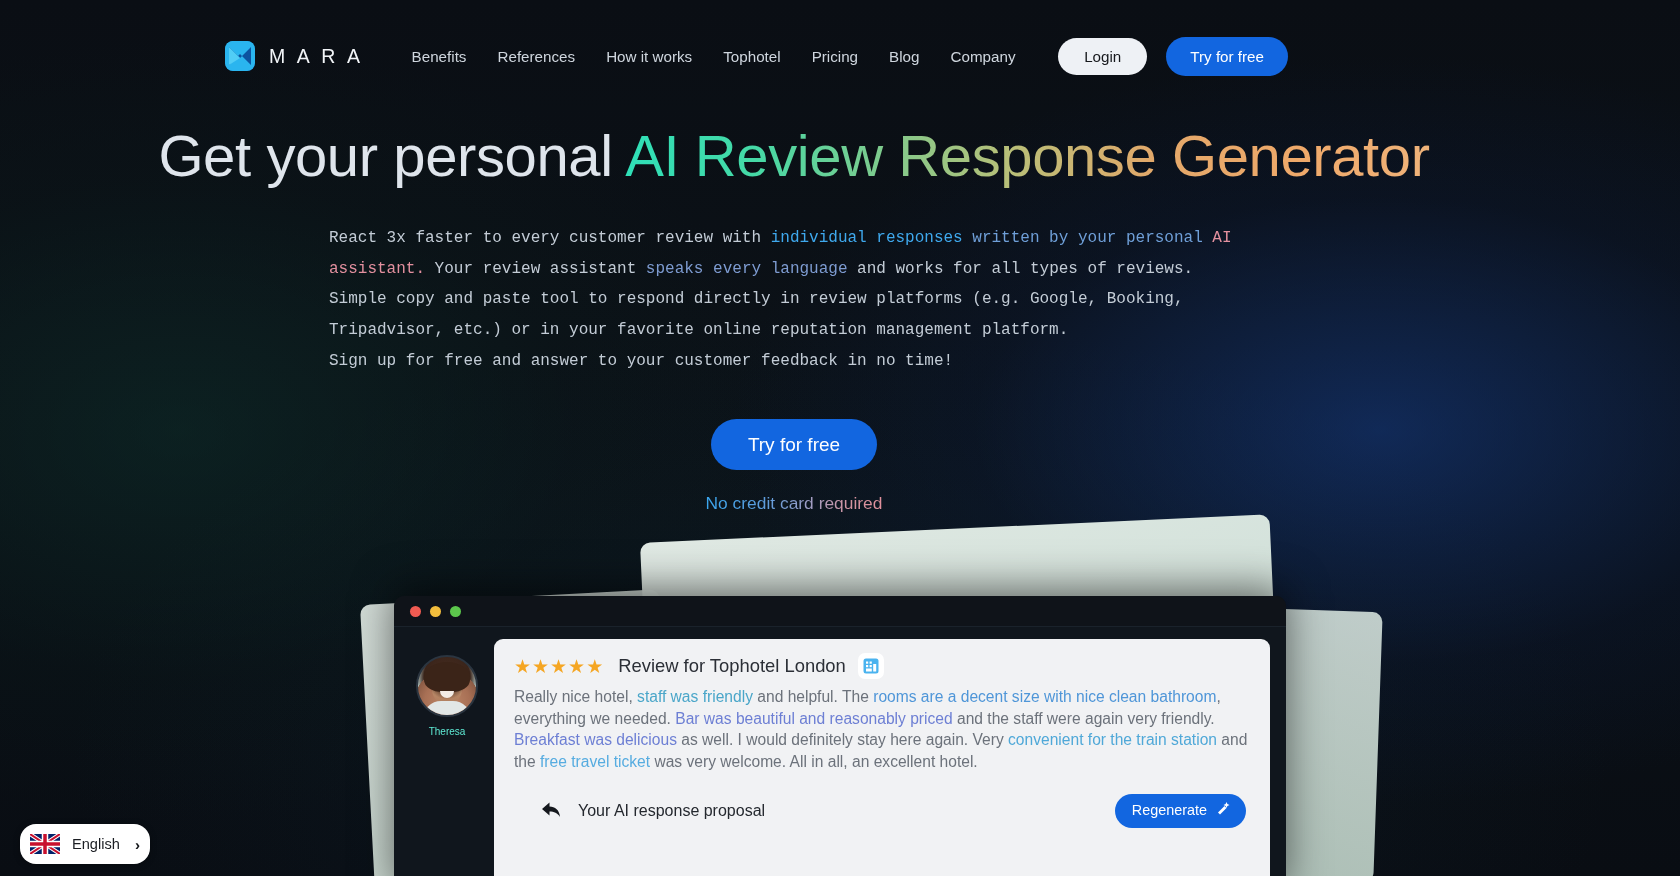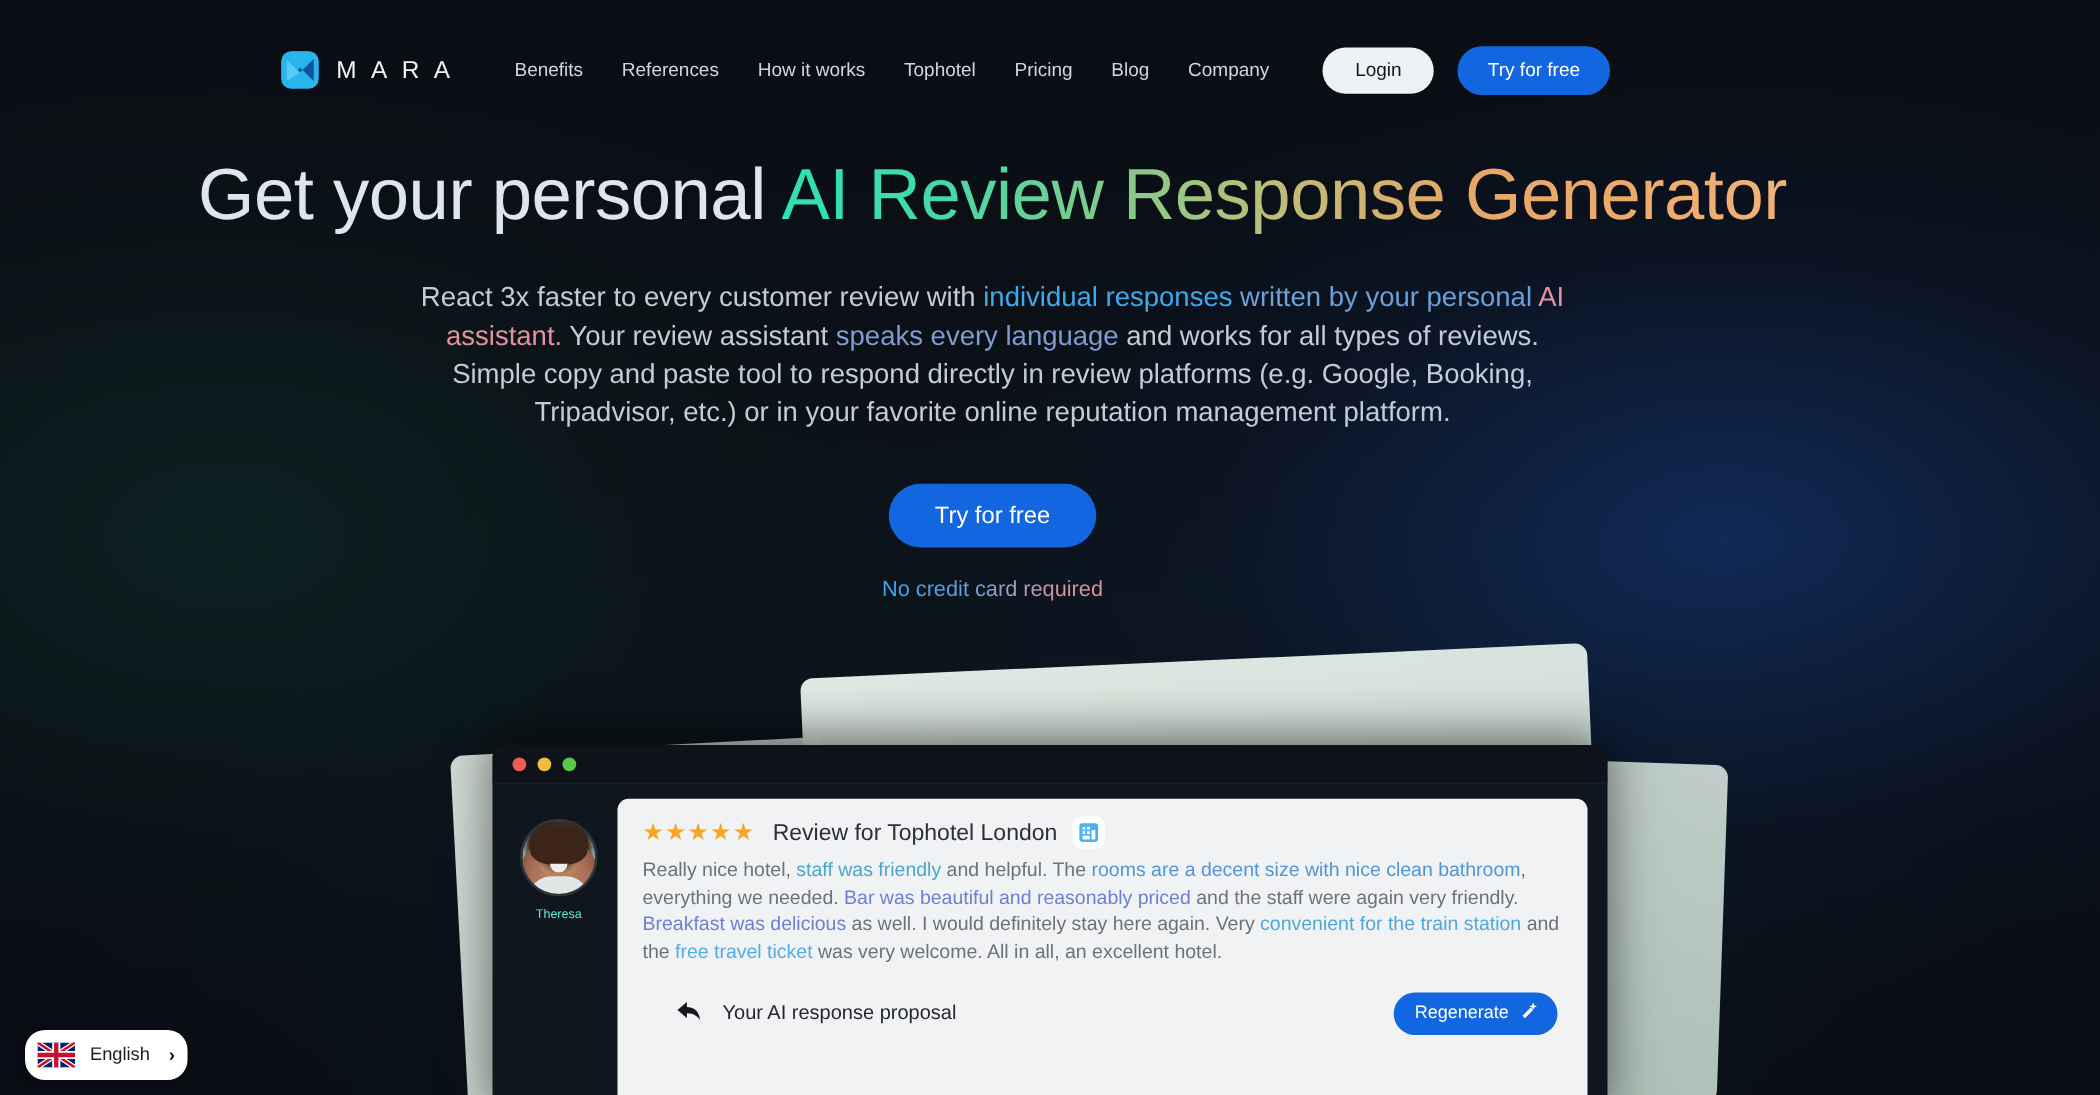--- a/index.html
+++ b/index.html
@@ -132,24 +132,25 @@
       #efb37a 100%);
     -webkit-background-clip: text;
     background-clip: text;
     color: transparent;
     -webkit-text-fill-color: transparent;
   }
 
   .subpara {
     margin: 34px auto 0;
     width: 930px;
-    font-size: 22px;
+    font-size: 16px;
     line-height: 30.5px;
     color: #c3ccd6;
-    text-align: center;
+    text-align: left;
+    font-family: Liberation Mono, monospace;
   }
   .sp-blue  { color: #3fa9ee; }
   .sp-b2    { color: #6f9fd8; }
   .sp-rose  { color: #e3909f; }
   .sp-mix2  { color: #7e9cd2; }
   .subpara-last {
     margin-top: 1px;
   }
 
   .cta-wrap { margin-top: 42px; }
@@ -443,20 +444,21 @@
   </div>
 
   <div class="hero">
     <h1 class="headline">
       <span class="h-plain">Get your personal </span><span class="h-grad">AI Review Response Generator</span>
     </h1>
 
     <p class="subpara">
       <span>React 3x faster to every customer review with </span><span class="sp-blue">individual responses</span><span class="sp-b2"> written by your personal </span><span class="sp-rose">AI assistant.</span><span> Your review assistant </span><span class="sp-mix2">speaks every language</span><span> and works for all types of reviews. Simple copy and paste tool to respond directly in review platforms (e.g. Google, Booking, Tripadvisor, etc.) or in your favorite online reputation management platform.</span>
     </p>
+    <p class="subpara subpara-last">Sign up for free and answer to your customer feedback in no time!</p>
 
     <div class="cta-wrap">
       <button class="btn-try-hero">Try for free</button>
       <div>
         <span class="nocc">No credit card required</span>
       </div>
     </div>
   </div>
 
   <div class="sheet sheet-back"></div>

